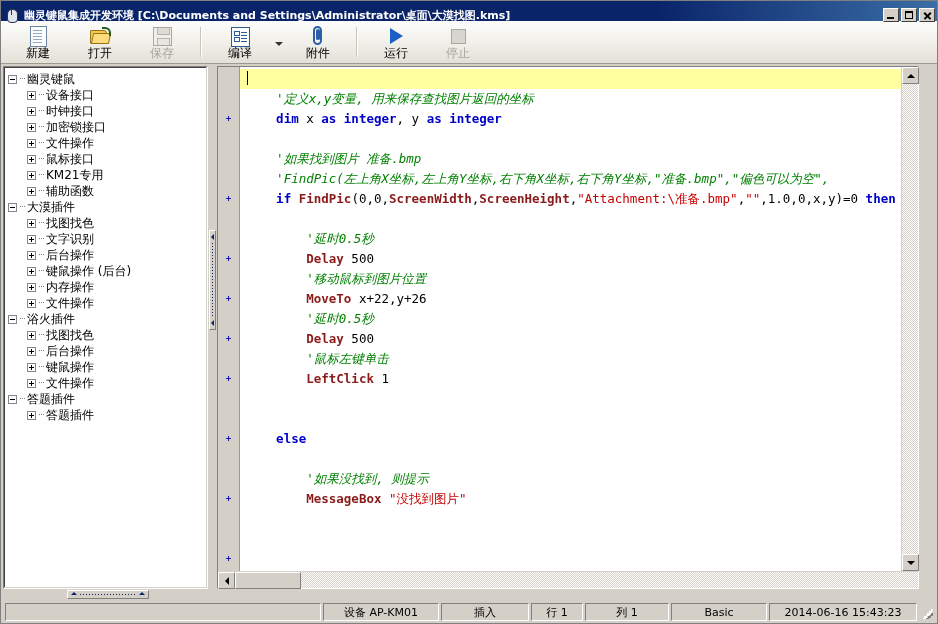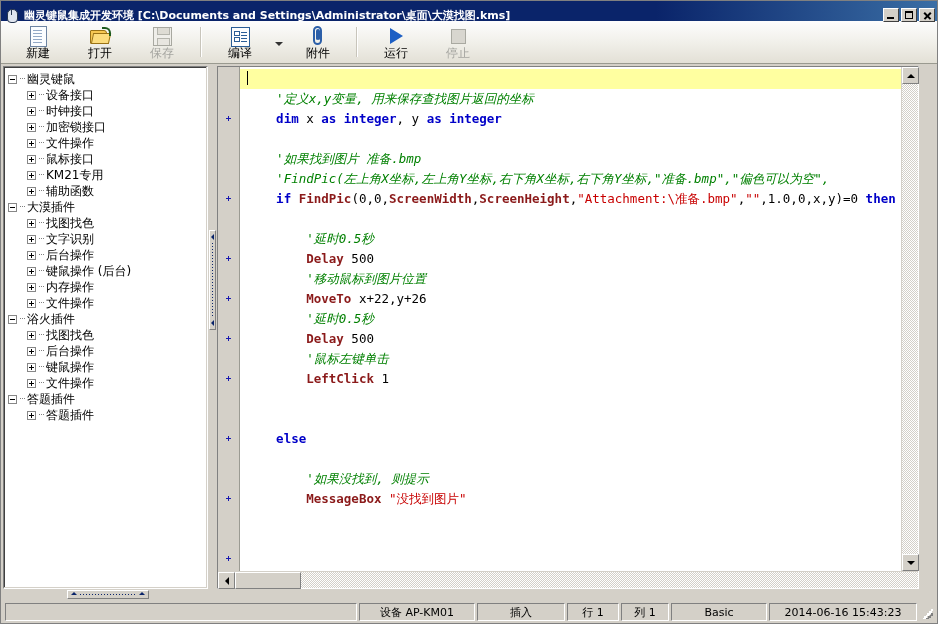--- a/index.html
+++ b/index.html
@@ -729,21 +729,21 @@
       <div class="dots"></div>
       <div class="tri r"></div>
     </div>
   </div>
 
   <div class="statusbar">
     <div class="st-cell st-grow"></div>
     <div class="st-cell" style="width:116px">设备 AP-KM01</div>
     <div class="st-cell" style="width:88px">插入</div>
     <div class="st-cell" style="width:52px">行 1</div>
-    <div class="st-cell" style="width:48px">列 1</div>
+    <div class="st-cell" style="width:84px">列 1</div>
     <div class="st-cell" style="width:96px">Basic</div>
     <div class="st-cell" style="width:148px">2014-06-16 15:43:23</div>
     <div class="st-grip">
         <div class="g"></div>
       </div>
   </div>
 
 </div>
 
 </body></html>

